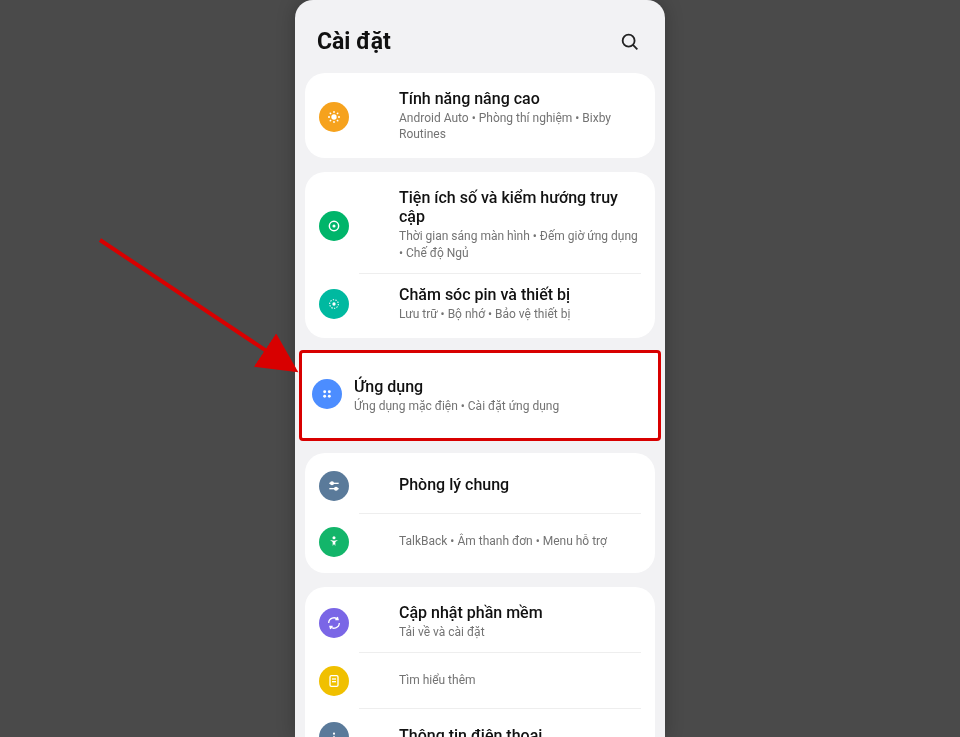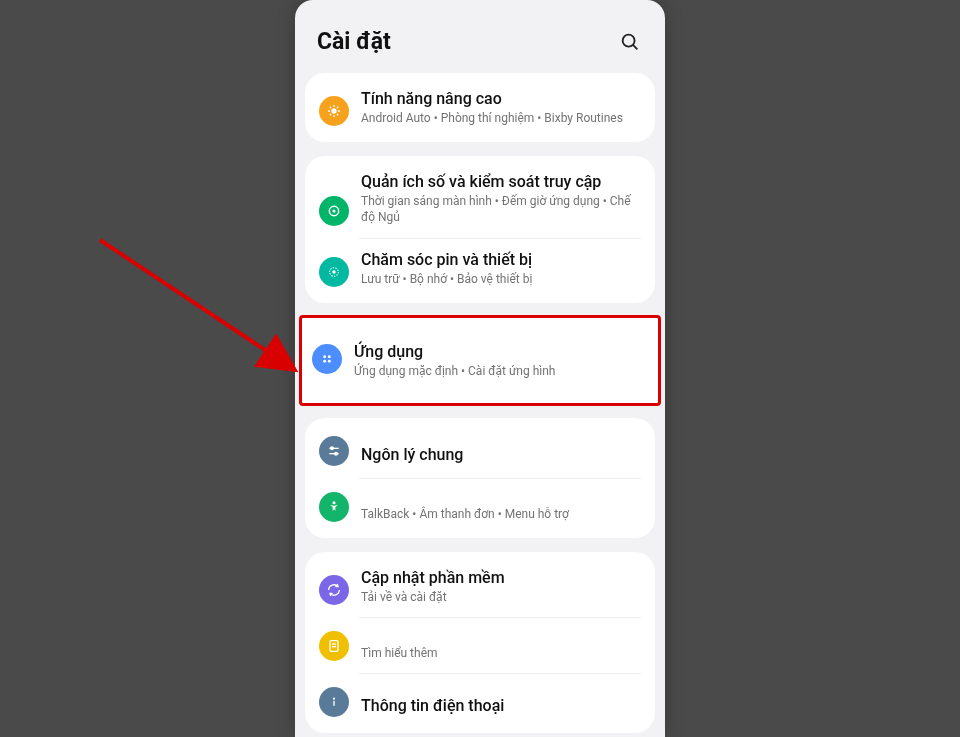--- a/index.html
+++ b/index.html
@@ -40,23 +40,24 @@
   }
   .search-btn svg { stroke:#222; }
   .group {
     background:#fff;
     margin: 0 10px 14px 10px;
     border-radius: 20px;
     padding: 4px 0;
   }
   .item {
     display:flex;
-    align-items:flex-end;
+    align-items:center;
     padding: 12px 14px;
     position: relative;
+    gap: 38px;
   }
   .item + .item::before {
     content:"";
     position:absolute;
     left:54px; right:14px; top:0;
     height:1px;
     background:#eee;
   }
   .icon {
     width: 30px; height: 30px;
@@ -126,21 +127,21 @@
 
   <div class="group">
     <div class="item">
       <div class="icon c-green1">
         <svg viewBox="0 0 24 24">
             <circle cx="12" cy="12" r="7" fill="none" stroke="#fff" stroke-width="2.2"></circle>
             <circle cx="12" cy="12" r="2.3" fill="#fff"></circle>
           </svg>
       </div>
       <div class="text-block">
-        <div class="title">Quản ích số và kiểm soát truy cập</div>
+        <div class="title">Tiện ích số và kiểm hướng truy cập</div>
         <div class="subtitle">Thời gian sáng màn hình  •  Đếm giờ ứng dụng  •  Chế độ Ngủ</div>
       </div>
     </div>
     <div class="item">
       <div class="icon c-teal">
         <svg viewBox="0 0 24 24">
             <circle cx="12" cy="12" r="6.5" fill="none" stroke="#fff" stroke-width="1.6" stroke-dasharray="2 2"></circle>
             <circle cx="12" cy="12" r="2.5" fill="#fff"></circle>
           </svg>
       </div>
@@ -155,36 +156,36 @@
     <div class="icon c-blue">
       <svg viewBox="0 0 24 24">
           <circle cx="8.5" cy="8.5" r="2.2" fill="#fff"></circle>
           <circle cx="15.5" cy="8.5" r="2.2" fill="#fff"></circle>
           <circle cx="8.5" cy="15.5" r="2.2" fill="#fff"></circle>
           <circle cx="15.5" cy="15.5" r="2.2" fill="#fff"></circle>
         </svg>
     </div>
     <div class="text-block">
       <div class="title">Ứng dụng</div>
-      <div class="subtitle">Ứng dụng mặc định  •  Cài đặt ứng hình</div>
+      <div class="subtitle">Ứng dụng mặc điện  •  Cài đặt ứng dụng</div>
     </div>
   </div>
 
   <div class="group">
     <div class="item">
       <div class="icon c-slate">
         <svg viewBox="0 0 24 24" stroke="#fff" stroke-width="2" fill="none">
             <line x1="5" y1="8" x2="19" y2="8"></line>
             <line x1="5" y1="16" x2="19" y2="16"></line>
             <circle cx="9" cy="8" r="2" fill="#fff"></circle>
             <circle cx="15" cy="16" r="2" fill="#fff"></circle>
           </svg>
       </div>
       <div class="text-block">
-        <div class="title">Ngôn lý chung</div>
+        <div class="title">Phòng lý chung</div>
       </div>
     </div>
     <div class="item">
       <div class="icon c-green2">
         <svg viewBox="0 0 24 24" fill="#fff">
             <circle cx="12" cy="5.5" r="2.3"></circle>
             <path d="M6 9l6 1 6-1-4 3v6l-2-3-2 3v-6z"></path>
           </svg>
       </div>
       <div class="text-block">

